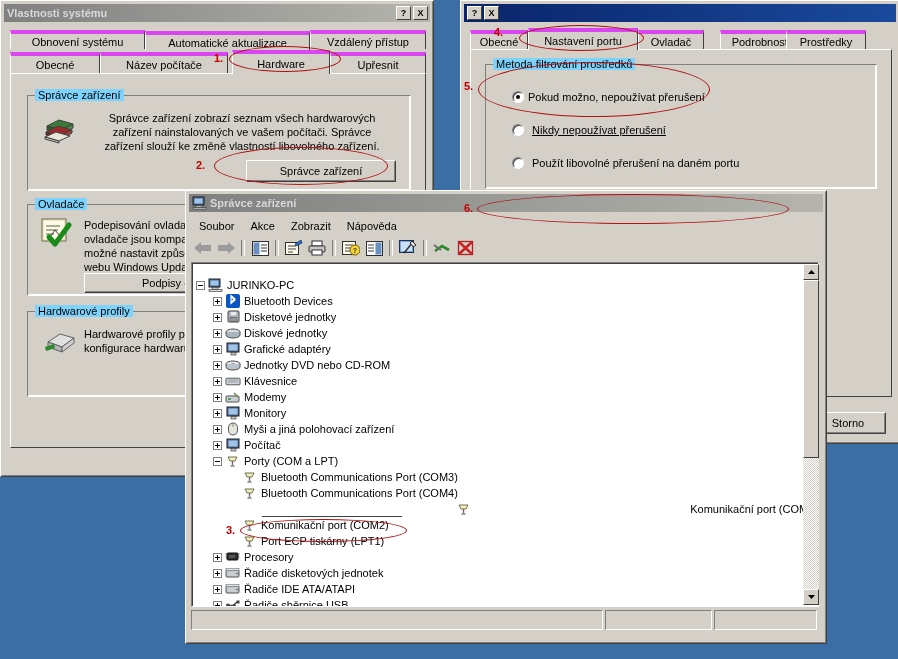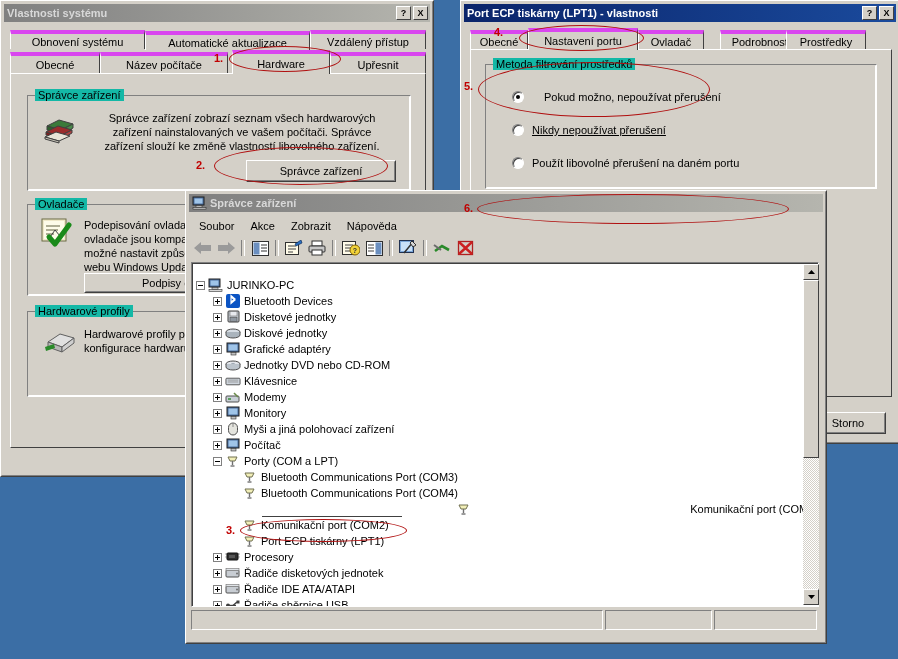--- a/index.html
+++ b/index.html
@@ -122,21 +122,21 @@
     inset: 0;
     border: 1px solid #fff;
     border-left-color: transparent;
     border-top-color: transparent;
     pointer-events: none;
   }
   .group-title {
     position: absolute;
     top: -7px;
     left: 7px;
-    background: #14b8a6;
+    background: #7dd3fc;
     padding: 0 3px;
     font-size: 11px;
   }
 
   .btn {
     position: absolute;
     background: #d4d0c8;
     border-top: 1px solid #fff;
     border-left: 1px solid #fff;
     border-right: 1px solid #404040;
@@ -438,21 +438,20 @@
         <div class="txt" style="left:56px; top:15px; width:312px; line-height:14px; overflow:hidden;">Hardwarové profily po
 konfigurace hardwaru</div>
       </div>
     </div>
   </div>
 </div>
 
 <div class="win" style="left:460px; top:0px; width:438px; height:442px;">
   <div class="win-inner">
     <div class="titlebar active">
-      <span class="tb-title">Port ECP tiskárny (LPT1)  - vlastnosti</span>
       <span class="tb-btns">
         <span class="tb-btn">?</span>
         <span class="tb-btn">X</span>
       </span>
     </div>
 
     <div class="tabstrip" style="position:absolute; left:8px; top:26px; width:422px; height:22px;">
       <div class="tab" style="left:0px; top:2px; width:58px; height:20px;">
         <span>Obecné</span>
       </div>
@@ -469,21 +468,21 @@
         <span>Prostředky</span>
       </div>
     </div>
 
     <div class="tabbody" style="left:8px; top:47px; width:422px; height:348px;">
 
       <div class="group" style="left:14px; top:14px; width:392px; height:125px;">
         <div class="inner-border"></div>
         <span class="group-title">Metoda filtrování prostředků</span>
 
-        <label style="position:absolute; left:26px; top:26px; display:flex; align-items:center; gap:20px; cursor:default;">
+        <label style="position:absolute; left:26px; top:26px; display:flex; align-items:center; gap:4px; cursor:default;">
           <span class="radio checked"></span>
           <span>Pokud možno, nepoužívat přerušení</span>
         </label>
 
         <label style="position:absolute; left:26px; top:59px; display:flex; align-items:center; gap:8px; cursor:default;text-decoration:underline;">
           <span class="radio"></span>
           <span>Nikdy nepoužívat přerušení</span>
         </label>
 
         <label style="position:absolute; left:26px; top:92px; display:flex; align-items:center; gap:8px; cursor:default;">

